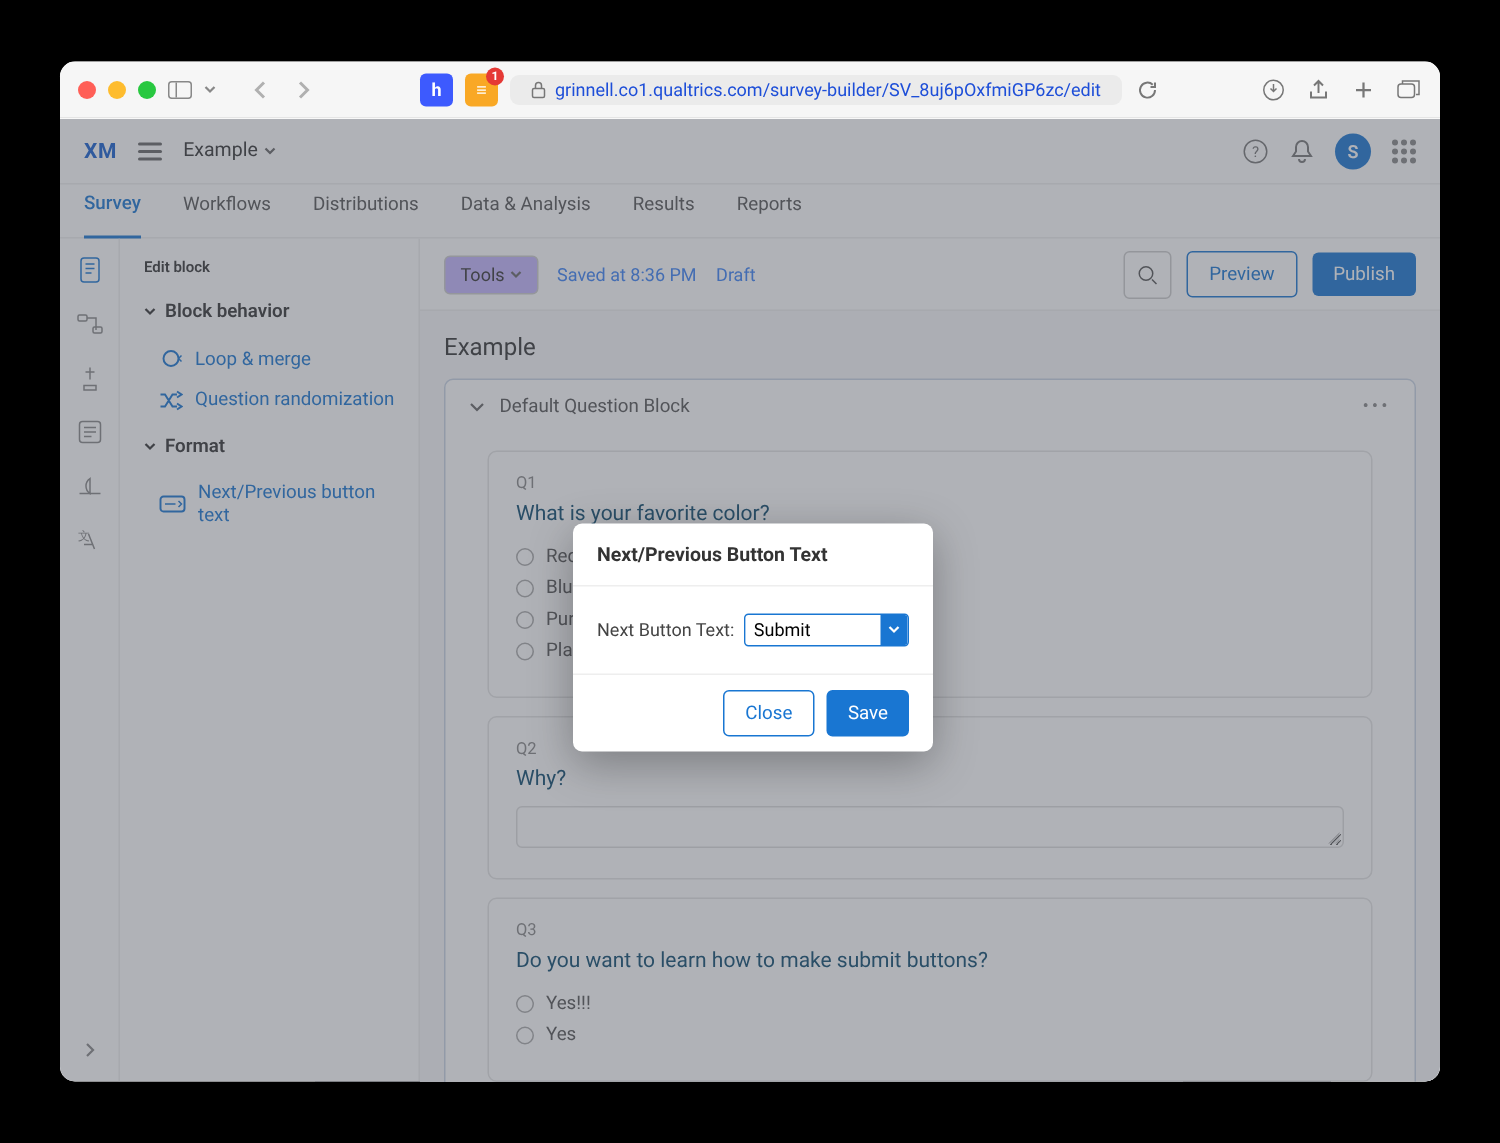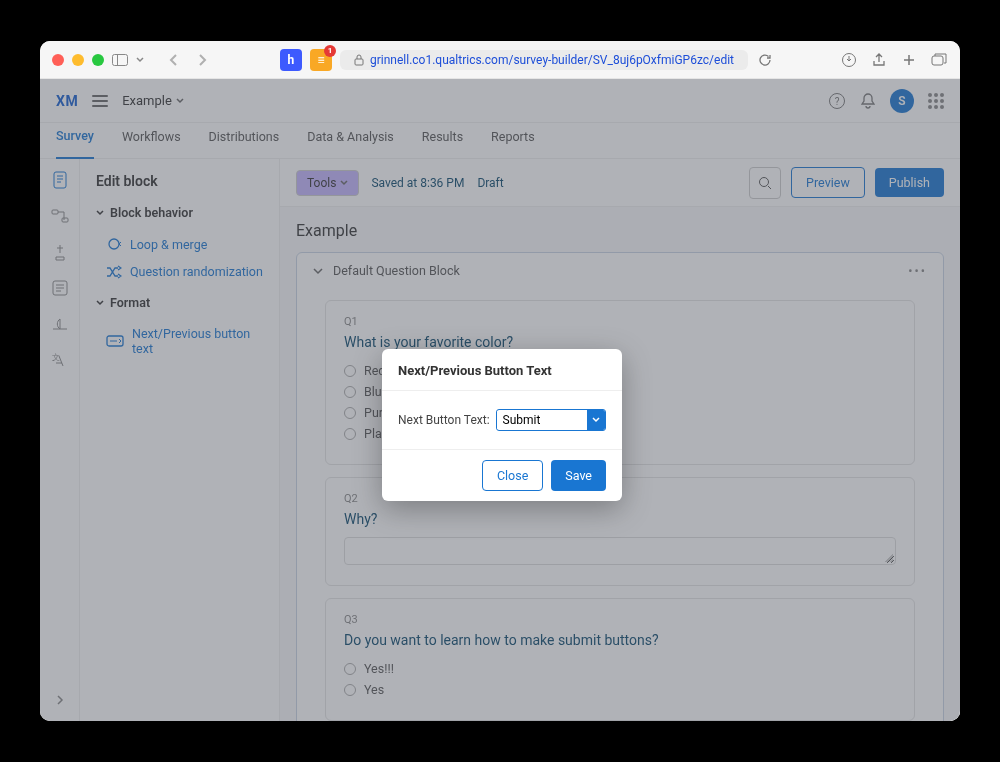--- a/index.html
+++ b/index.html
@@ -43,29 +43,29 @@
 .tabs { height:36px; display:flex; align-items:center; gap:28px; padding:0 16px; border-bottom:1px solid #eee; font-size:12.5px;}
 .tab { color:#555; padding-bottom:8px; height:36px; display:flex; align-items:center;}
 .tab.active { color:#1976d2; border-bottom:2px solid #1976d2; font-weight:500;}
 
 .body { flex:1; display:flex; overflow:hidden;}
 .iconrail { width:40px; border-right:1px solid #eee; display:flex; flex-direction:column; align-items:center; padding-top:12px; gap:18px; color:#888;}
 .rail-icon{width:18px;height:18px;display:flex;align-items:center;justify-content:center;}
 .rail-expand{margin-top:auto;margin-bottom:12px;}
 
 .sidepanel { width:200px; border-right:1px solid #eee; padding:14px 16px; font-size:12.5px;}
-.sidepanel h3{font-size:14px;font-weight:600;color:#333;margin-bottom:16px;}
+.sidepanel h3{font-size:10px;font-weight:600;color:#333;margin-bottom:16px;}
 .section-head{display:flex;align-items:center;gap:6px;color:#333;font-weight:600;margin:10px 0;}
 .section-item{display:flex;align-items:center;gap:8px;color:#1976d2;padding:6px 0 6px 10px;}
 .section-item svg{flex-shrink:0;}
 
 .main { flex:1; background:#f7f8f9; overflow:auto; padding:0;}
 .toolbar{height:48px;display:flex;align-items:center;padding:0 16px;gap:12px;border-bottom:1px solid #eee;background:#fff;}
 .tools-btn{border:1px solid #ccc;border-radius:4px;padding:5px 10px;font-size:12px;color:#333;display:flex;align-items:center;gap:4px;background:#c4b5fd;}
-.status{font-size:12px;color:#0c4a6e;}
+.status{font-size:12px;color:#3b82f6;}
 .status .draft{margin-left:10px;}
 .toolbar-right{margin-left:auto;display:flex;gap:10px;align-items:center;}
 .icon-btn{width:32px;height:32px;border:1px solid #ccc;border-radius:4px;display:flex;align-items:center;justify-content:center;color:#555;background:#fff;}
 .outline-btn{border:1px solid #1976d2;color:#1976d2;border-radius:4px;padding:7px 14px;font-size:12.5px;background:#fff;}
 .primary-btn{background:#1976d2;color:#fff;border-radius:4px;padding:7px 14px;font-size:12.5px;border:none;}
 
 .canvas{padding:14px 16px;}
 .canvas h2{font-size:16px;font-weight:400;color:#333;margin-bottom:12px;}
 .expert-chip{float:right;border:1px solid #ddd;border-radius:4px;padding:4px 10px;font-size:12px;color:#555;display:flex;align-items:center;gap:6px;}
 .expert-chip .great{color:#2e7d32;font-weight:500;}

